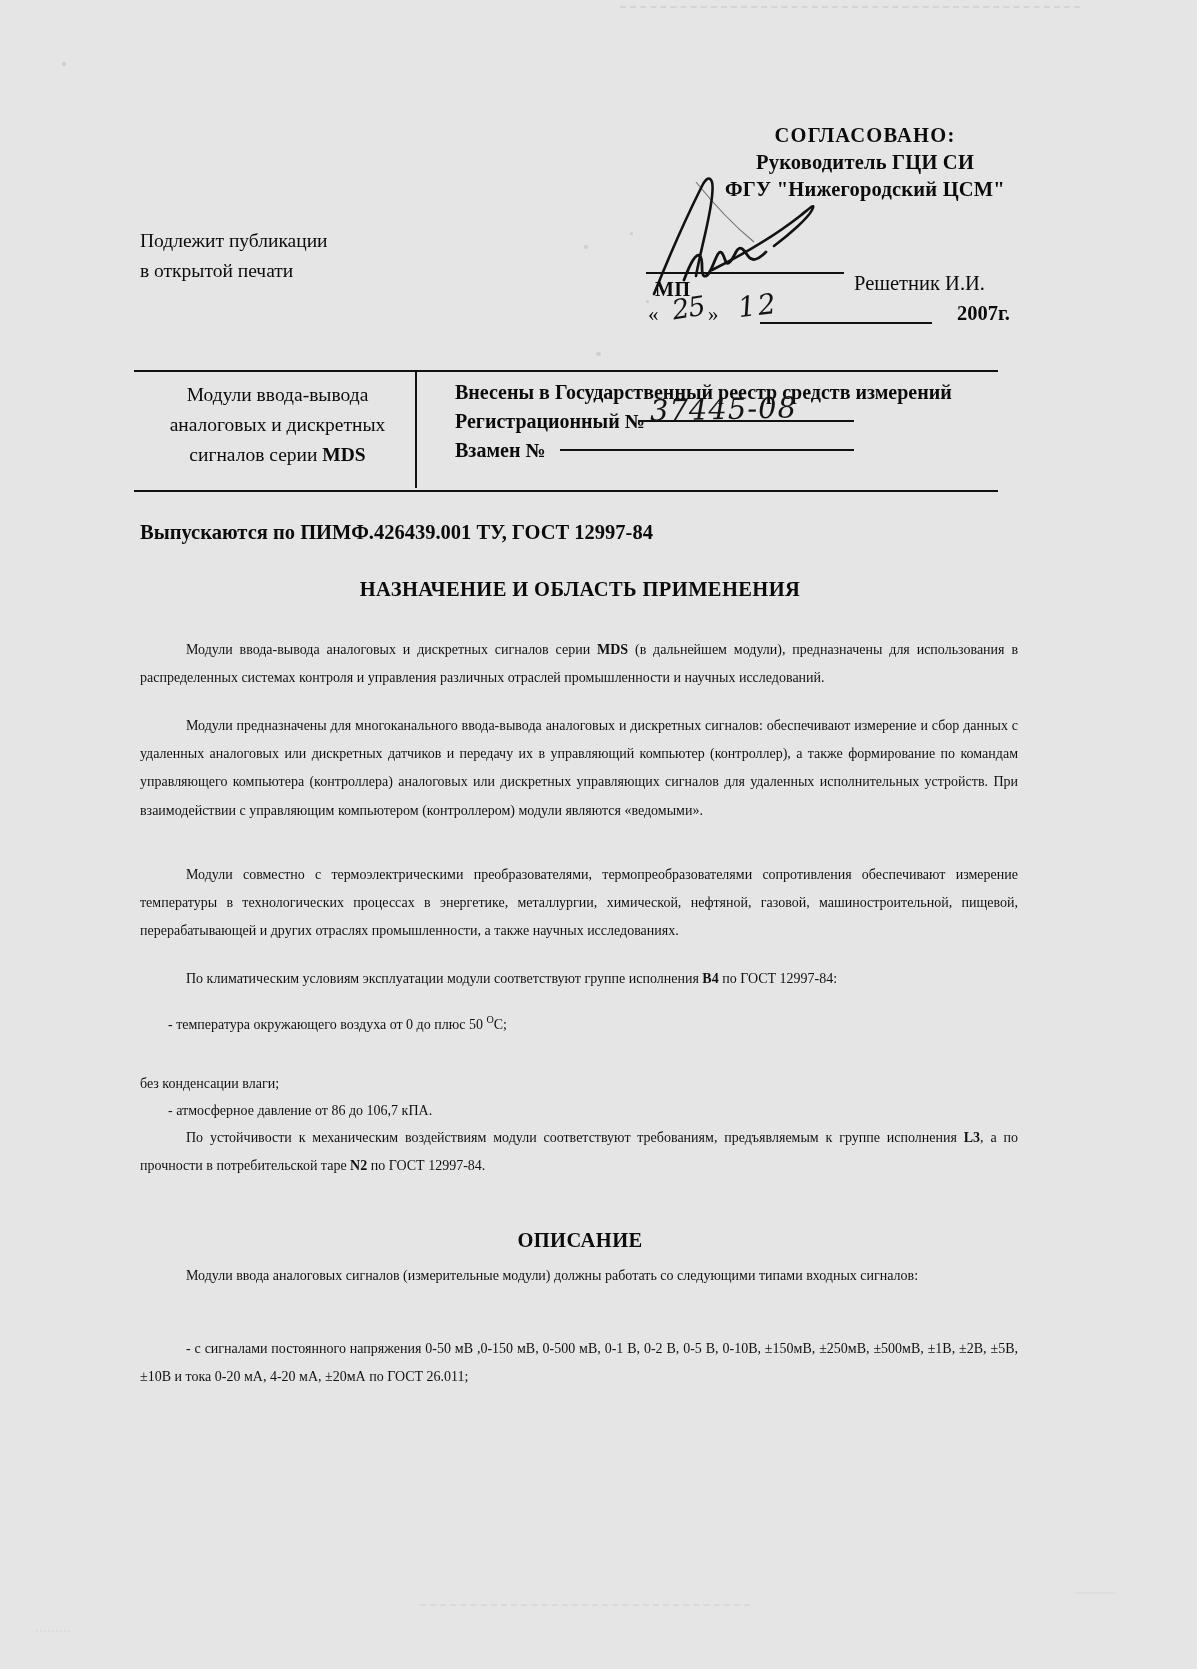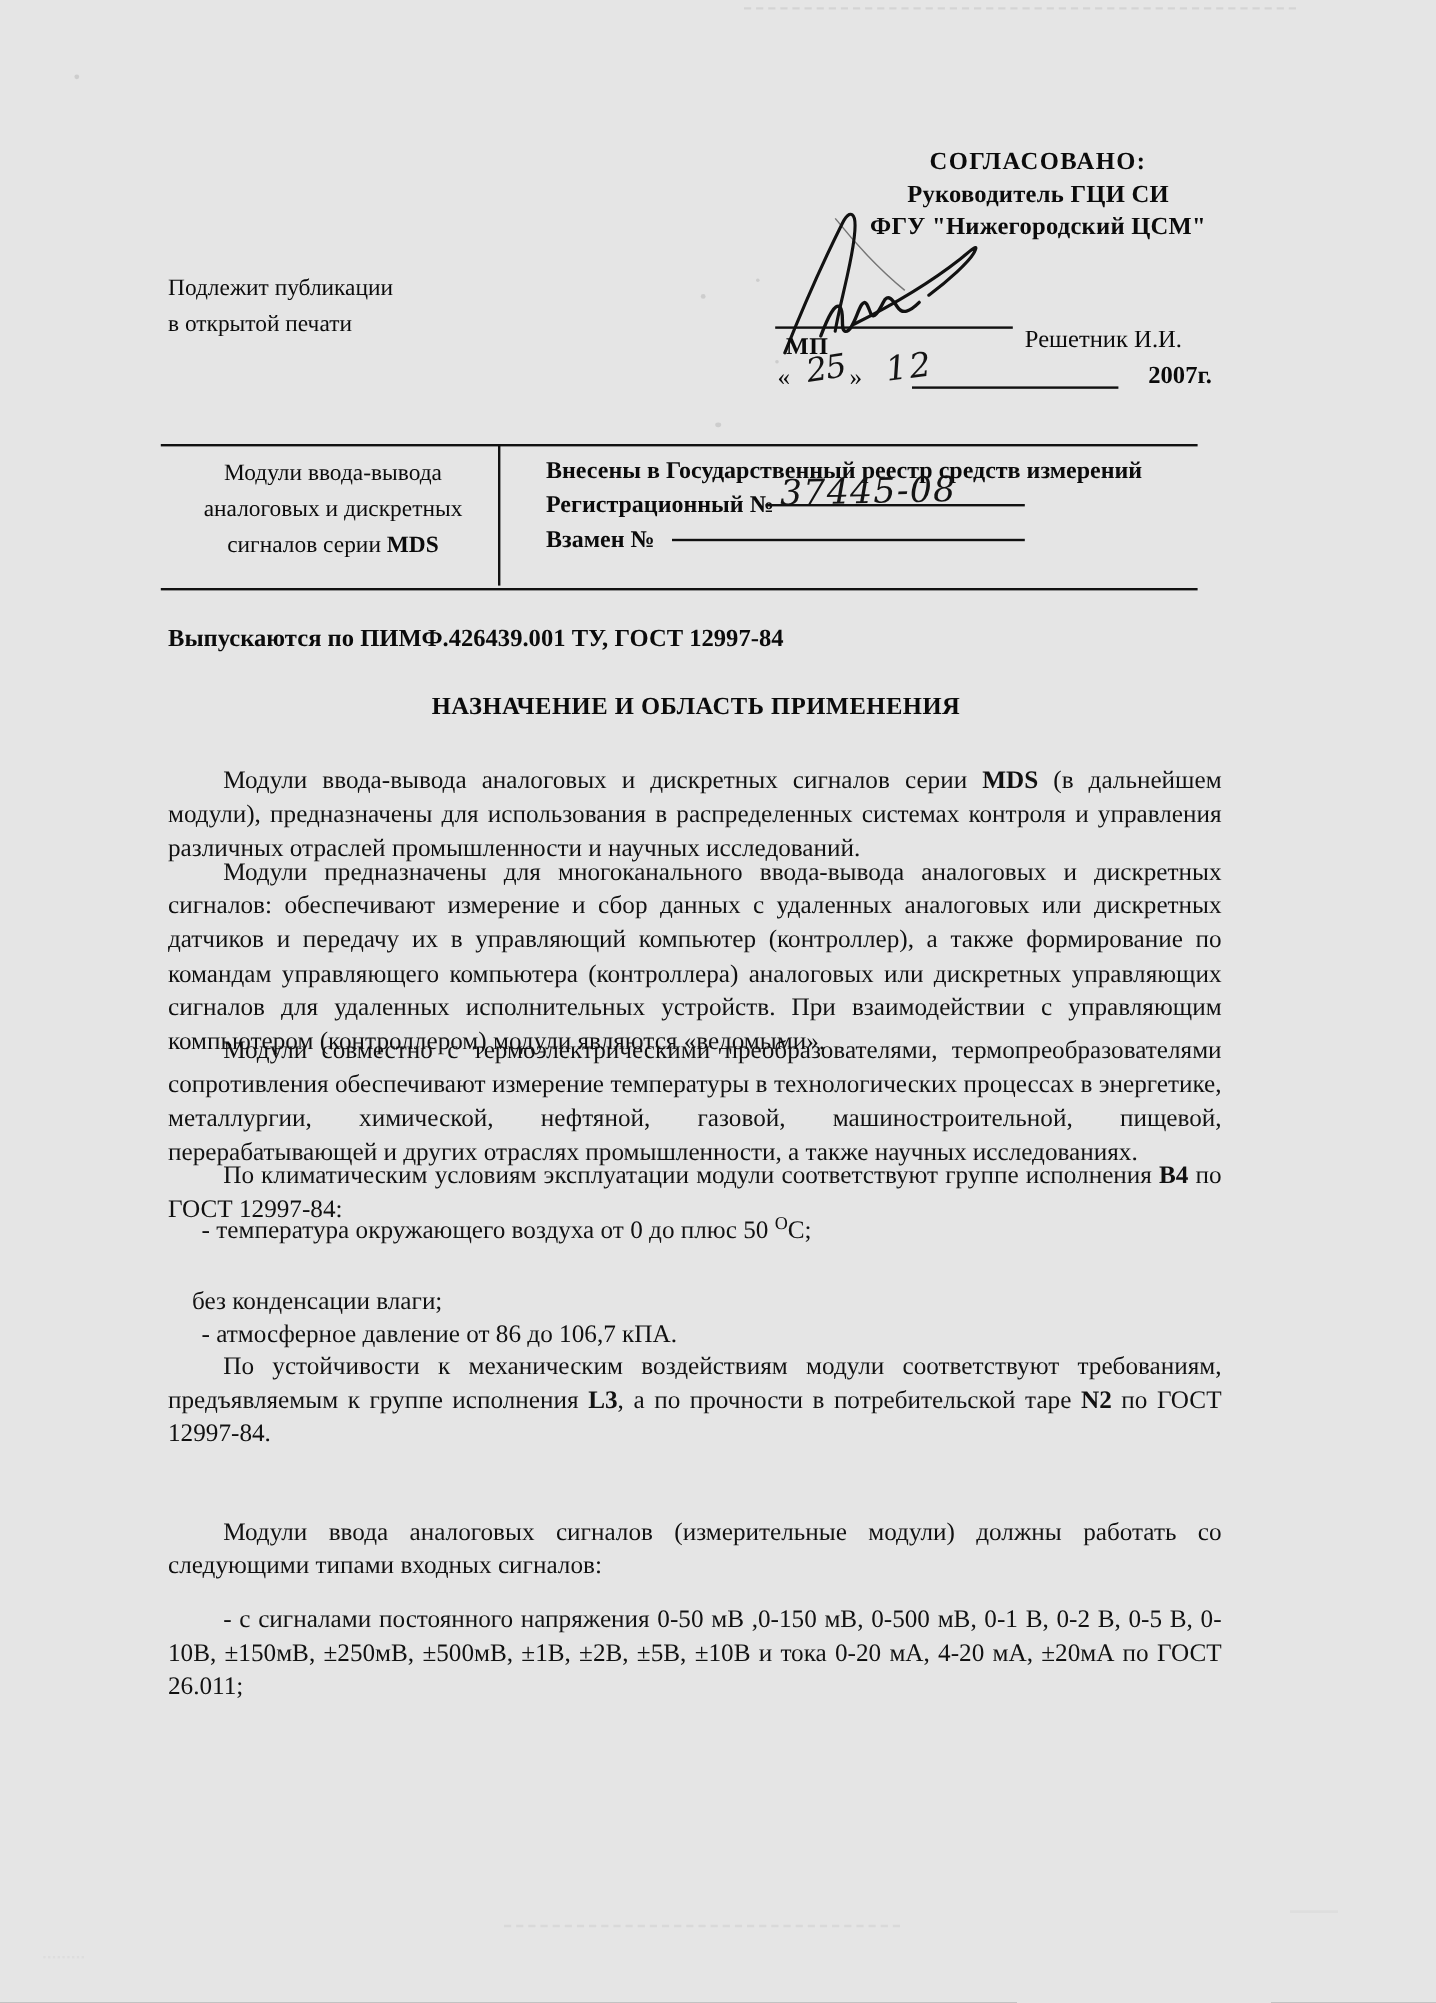--- a/index.html
+++ b/index.html
@@ -230,32 +230,32 @@
     font-size: 20.5px;
     letter-spacing: .4px;
   }
   .h-purpose { top: 578px; }
   .h-description { top: 1229px; }
 
   .body-text {
     position: absolute;
     left: 140px;
     width: 878px;
-    font-size: 21px;
+    font-size: 14px;
     line-height: 28.2px;
     text-align: justify;
     text-justify: inter-word;
   }
   .p1 { top: 636px; }
   .p2 { top: 712px; }
   .p3 { top: 861px; }
   .p4 { top: 965px; }
   .b1 { top: 1011px; left: 168px; width: 850px; }
   .b2 { top: 1042px; left: 168px; width: 850px; }
-  .b2b { top: 1070px; left: 140px; width: 878px; margin-left: 20px; }
+  .b2b { top: 1070px; left: 140px; width: 878px; }
   .b3 { top: 1097px; left: 168px; width: 850px; }
   .p5 { top: 1124px; }
   .p6 { top: 1262px; }
   .p7 { top: 1335px; }
 
   .body-text p { margin: 0; }
   .indent { text-indent: 46px; }
   .body-text b { font-weight: bold; }
   .nojust { text-align: left; }
   sup { font-size: .72em; vertical-align: super; line-height: 0; }
@@ -356,20 +356,21 @@
   </div>
 
   <div class="body-text b3 nojust ink-fade">
     <p>- атмосферное давление от 86 до 106,7 кПА.</p>
   </div>
 
   <div class="body-text p5 ink-fade">
     <p class="indent"><span>По устойчивости к механическим воздействиям модули соответствуют требованиям, предъявляемым к группе исполнения </span><b>L3</b><span>, а по прочности в потребительской таре  </span><b>N2</b><span> по ГОСТ 12997-84.</span></p>
   </div>
 
+  <div class="h-section h-description">ОПИСАНИЕ</div>
 
   <div class="body-text p6 ink-fade">
     <p class="indent">Модули ввода аналоговых сигналов (измерительные модули) должны работать со следующими типами входных сигналов:</p>
   </div>
 
   <div class="body-text p7 ink-fade">
     <p class="indent">- с сигналами постоянного напряжения 0-50 мВ ,0-150 мВ, 0-500 мВ, 0-1 В, 0-2 В,    0-5 В, 0-10В, ±150мВ, ±250мВ, ±500мВ, ±1В, ±2В, ±5В,  ±10В и тока  0-20  мА, 4-20  мА, ±20мА по ГОСТ 26.011;</p>
   </div>
 
 </div>

